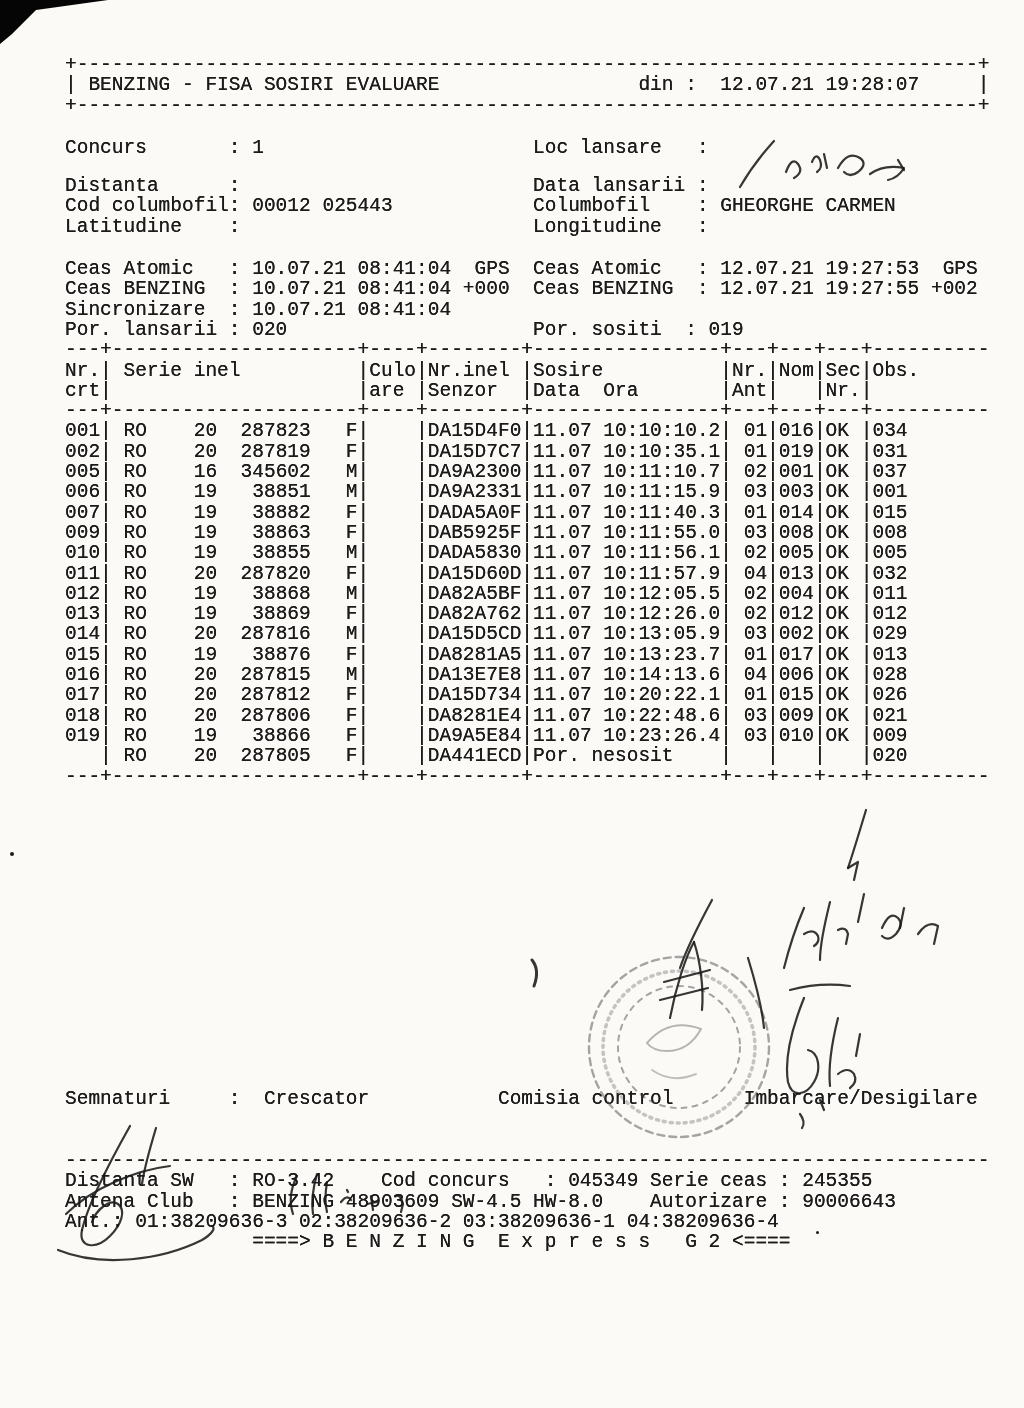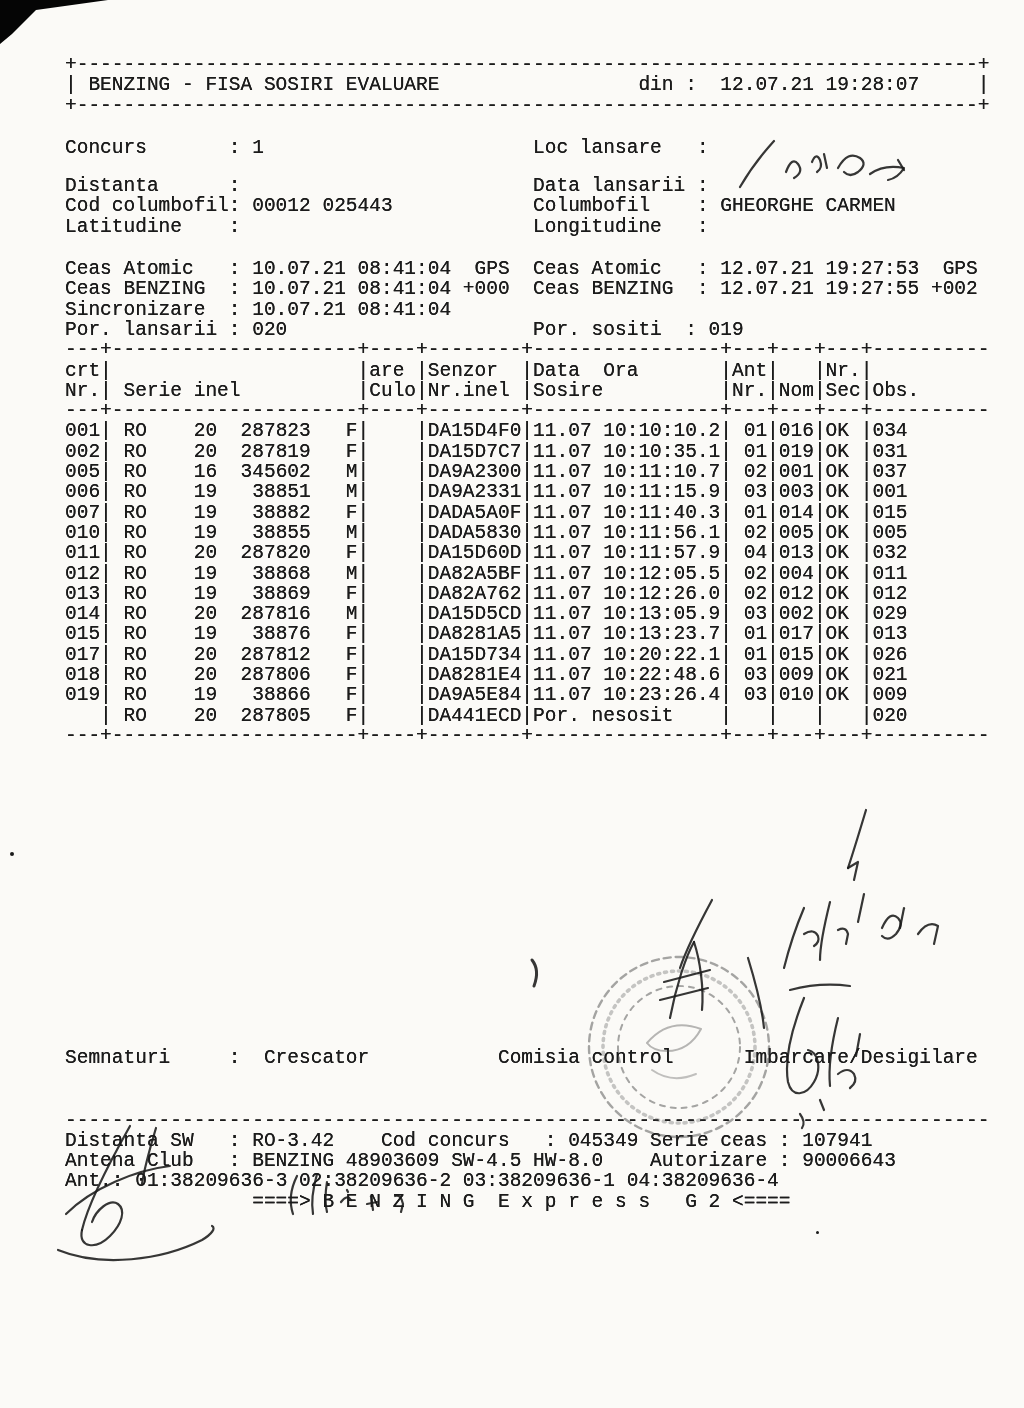--- a/index.html
+++ b/index.html
@@ -117,34 +117,36 @@
       <span class="p0">Por. lansarii</span>
       <span class="p14">:</span>
       <span class="p16">020</span>
       <span class="p40">Por. sositi</span>
       <span class="p53">:</span>
       <span class="p55">019</span>
     </div>
 
     <div id="table-slot">
         <div class="line"><span class="p0">---+---------------------+----+--------+----------------+---+---+---+----------</span></div>
+        <div class="line"><span class="p0">Nr.| Serie inel          |Culo|Nr.inel |Sosire          |Nr.|Nom|Sec|Obs.</span></div>
         <div class="line"><span class="p0">crt|                     |are |Senzor  |Data  Ora       |Ant|   |Nr.|</span></div>
-        <div class="line"><span class="p0">Nr.| Serie inel          |Culo|Nr.inel |Sosire          |Nr.|Nom|Sec|Obs.</span></div>
         <div class="line"><span class="p0">---+---------------------+----+--------+----------------+---+---+---+----------</span></div>
         <div class="line"><span class="p0">001| RO    20  287823   F|    |DA15D4F0|11.07 10:10:10.2| 01|016|OK |034</span></div>
         <div class="line"><span class="p0">002| RO    20  287819   F|    |DA15D7C7|11.07 10:10:35.1| 01|019|OK |031</span></div>
         <div class="line"><span class="p0">005| RO    16  345602   M|    |DA9A2300|11.07 10:11:10.7| 02|001|OK |037</span></div>
         <div class="line"><span class="p0">006| RO    19   38851   M|    |DA9A2331|11.07 10:11:15.9| 03|003|OK |001</span></div>
         <div class="line"><span class="p0">007| RO    19   38882   F|    |DADA5A0F|11.07 10:11:40.3| 01|014|OK |015</span></div>
+        <div class="line"><span class="p0">009| RO    19   38863   F|    |DAB5925F|11.07 10:11:55.0| 03|008|OK |008</span></div>
         <div class="line"><span class="p0">010| RO    19   38855   M|    |DADA5830|11.07 10:11:56.1| 02|005|OK |005</span></div>
         <div class="line"><span class="p0">011| RO    20  287820   F|    |DA15D60D|11.07 10:11:57.9| 04|013|OK |032</span></div>
         <div class="line"><span class="p0">012| RO    19   38868   M|    |DA82A5BF|11.07 10:12:05.5| 02|004|OK |011</span></div>
         <div class="line"><span class="p0">013| RO    19   38869   F|    |DA82A762|11.07 10:12:26.0| 02|012|OK |012</span></div>
         <div class="line"><span class="p0">014| RO    20  287816   M|    |DA15D5CD|11.07 10:13:05.9| 03|002|OK |029</span></div>
         <div class="line"><span class="p0">015| RO    19   38876   F|    |DA8281A5|11.07 10:13:23.7| 01|017|OK |013</span></div>
+        <div class="line"><span class="p0">016| RO    20  287815   M|    |DA13E7E8|11.07 10:14:13.6| 04|006|OK |028</span></div>
         <div class="line"><span class="p0">017| RO    20  287812   F|    |DA15D734|11.07 10:20:22.1| 01|015|OK |026</span></div>
         <div class="line"><span class="p0">018| RO    20  287806   F|    |DA8281E4|11.07 10:22:48.6| 03|009|OK |021</span></div>
         <div class="line"><span class="p0">019| RO    19   38866   F|    |DA9A5E84|11.07 10:23:26.4| 03|010|OK |009</span></div>
         <div class="line"><span class="p0">   | RO    20  287805   F|    |DA441ECD|Por. nesosit    |   |   |   |020</span></div>
         <div class="line"><span class="p0">---+---------------------+----+--------+----------------+---+---+---+----------</span></div>
       </div>
 
     <div class="sp302"></div>
 
     <div class="line">
@@ -160,21 +162,21 @@
     <div class="line"><span class="p0">-------------------------------------------------------------------------------</span></div>
     <div class="line">
       <span class="p0">Distanta SW</span>
       <span class="p14">:</span>
       <span class="p16">RO-3.42</span>
       <span class="p27">Cod concurs</span>
       <span class="p41">:</span>
       <span class="p43">045349</span>
       <span class="p50">Serie ceas</span>
       <span class="p61">:</span>
-      <span class="p63">107941</span>
+      <span class="p63">245355</span>
     </div>
     <div class="line">
       <span class="p0">Antena Club</span>
       <span class="p14">:</span>
       <span class="p16">BENZING 48903609 SW-4.5 HW-8.0</span>
       <span class="p50">Autorizare</span>
       <span class="p61">:</span>
       <span class="p63">90006643</span>
     </div>
     <div class="line">

